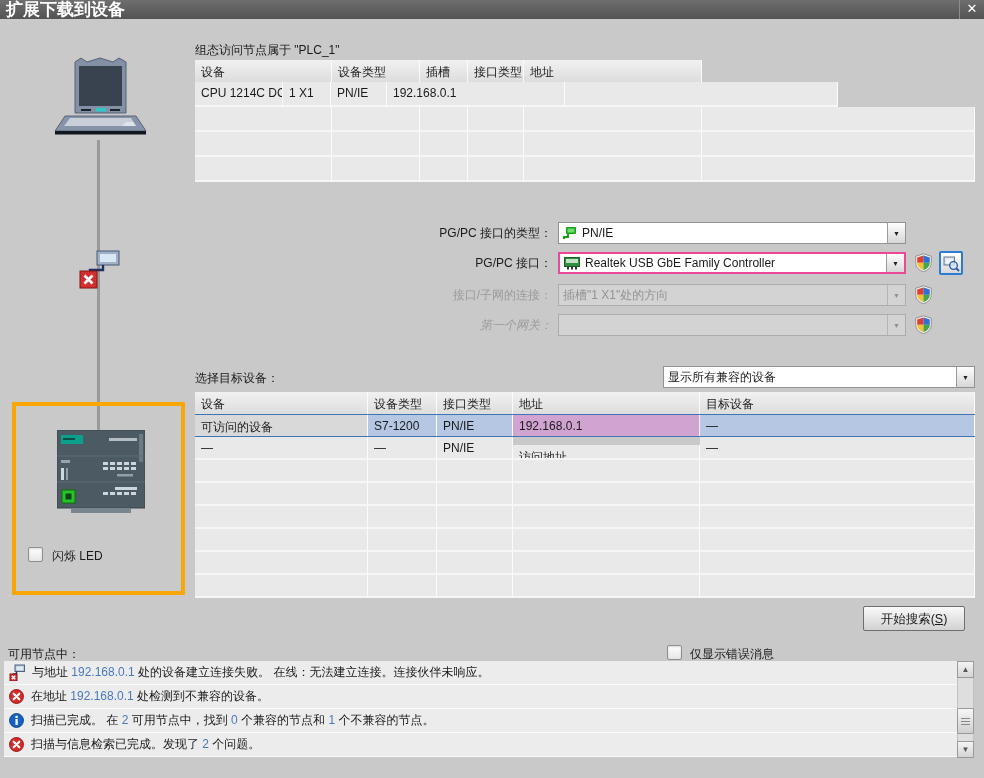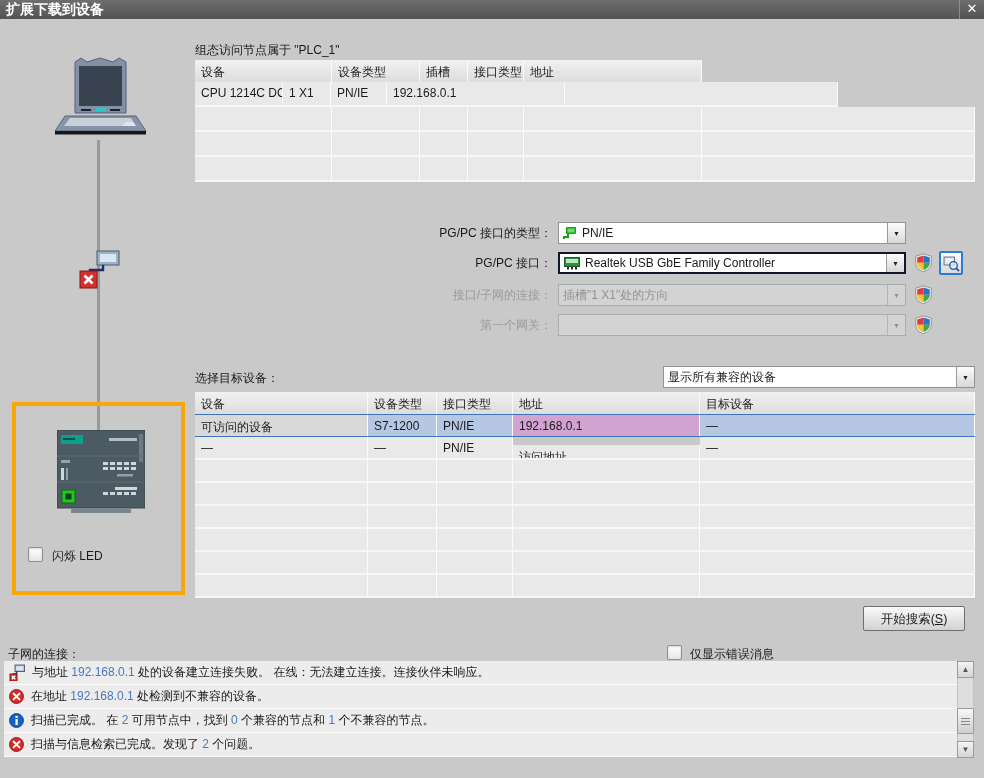--- a/index.html
+++ b/index.html
@@ -8,41 +8,41 @@
     background:#c9c9c9;
     font-family:"Liberation Sans","DejaVu Sans",sans-serif;
     font-size:12px;color:#1a1a1a;
     -webkit-font-smoothing:antialiased;
   }
   .abs{position:absolute;}
 
   
   .titlebar{left:0;top:0;width:984px;height:19px;
     background:linear-gradient(#6e6e6e,#535353);
-    color:#fff;font-weight:bold;font-size:14px;line-height:19px;
+    color:#fff;font-weight:bold;font-size:17px;line-height:19px;
     padding-left:6px;box-sizing:border-box;}
   .close-btn{right:0;top:0;width:24px;height:19px;border-left:1px solid #8d8d8d;
     color:#fff;text-align:center;line-height:18px;font-size:13px;font-weight:bold;cursor:default;}
 
   
   .tbl{background:transparent;}
   .trow{display:flex;}
   .c{box-sizing:border-box;padding:4px 6px 0 6px;border-right:1px solid #fbfbfb;
      overflow:hidden;white-space:nowrap;font-size:12px;}
   .thead .c{background:linear-gradient(#f1f1f1,#dddddd);height:22px;}
   .tbody .c{background:#e9e9e9;border-bottom:2px solid #f6f6f6;}
 
   
   .combo{height:22px;box-sizing:border-box;background:#fff;border:1px solid #8f9396;
     display:flex;align-items:center;}
   .combo .ctext{flex:1;padding:0 4px;white-space:nowrap;overflow:hidden;display:flex;align-items:center;gap:5px;}
   .combo .arrow{width:17px;align-self:stretch;border-left:1px solid #9a9a9a;
     background:linear-gradient(#fdfdfd,#d7d7d7);display:flex;align-items:center;justify-content:center;
     font-size:7px;color:#222;}
-  .combo.focused{border:2px solid #0f172a;}
+  .combo.focused{border:2px solid #ec4899;}
   .combo.disabled{background:#d3d3d3;border-color:#aaadb0;color:#939393;}
   .combo.disabled .arrow{background:#d3d3d3;color:#909090;border-left-color:#b5b5b5;}
 
   .formlabel{height:22px;line-height:22px;text-align:right;white-space:nowrap;}
   .formlabel.disabled{color:#9b9b9b;}
 
   .iconbtn{width:21px;height:21px;box-sizing:border-box;border:1px solid #9a9a9a;border-radius:2px;
     background:linear-gradient(#ffffff,#d9d9d9);display:flex;align-items:center;justify-content:center;}
   .iconbtn.blue{border:2px solid #2a7cd4;width:24px;height:24px;}
   .shieldwrap{width:21px;height:21px;display:flex;align-items:center;justify-content:center;}
@@ -266,21 +266,21 @@
           <path d="M10 2.6 L16.6 4.7 V10 C16.6 14.2 13.7 16.8 10 17.9 C6.3 16.8 3.4 14.2 3.4 10 V4.7 Z"></path>
         </clipPath>
         <g clip-path="url(#sh1)">
           <rect x="2" y="1" width="8" height="9.3" fill="#e03c31"></rect>
           <rect x="10" y="1" width="8" height="9.3" fill="#2f6fd0"></rect>
           <rect x="2" y="10.3" width="8" height="9" fill="#f2c230"></rect>
           <rect x="10" y="10.3" width="8" height="9" fill="#46a546"></rect>
         </g>
       </svg>
     </div>
-    <div class="abs formlabel disabled" style="left: 330px; top: 314px; width: 222px;">第一个网关：</div>
+    <div class="abs formlabel disabled" style="left: 330px; top: 314px; width: 222px; font-style: italic;">第一个网关：</div>
     <div class="abs combo disabled" style="left: 558px; top: 314px; width: 348px;">
       <div class="ctext">
         <span></span>
       </div>
       <div class="arrow">▼</div>
     </div>
     <div class="abs shieldwrap" style="left: 913px; top: 314px;">
       <svg width="19" height="19" viewBox="0 0 20 20">
         <path d="M10 0.8 L18.2 3.4 V10 C18.2 15.2 14.6 18.4 10 19.6 C5.4 18.4 1.8 15.2 1.8 10 V3.4 Z" fill="#ededed" stroke="#8f8f8f"></path>
         <clipPath id="sh2">
@@ -368,21 +368,21 @@
         <div class="c" style="width: 187px;"></div>
         <div class="c" style="width: 275px;"></div>
       </div>
     </div>
   </div>
 
 <div class="abs pushbtn" style="left:863px;top:606px;width:102px;height:25px;">
   <span>开始搜索(</span><span class="u">S</span><span>)</span>
 </div>
 
-<div class="abs" style="left:8px;top:646px;">子网的连接：</div>
+<div class="abs" style="left:8px;top:646px;">可用节点中：</div>
 <div class="abs checkbox" style="left:667px;top:645px;"></div>
 <div class="abs" style="left:690px;top:646px;">仅显示错误消息</div>
 
 <div class="abs msglist" style="left:4px;top:661px;width:953px;" id="msglist">
     <div class="msgrow">
       <span style="display: inline-flex;">
         <svg width="16" height="17" viewBox="0 0 16 17">
           <rect x="6" y="1" width="9.5" height="6.5" fill="#aebccd" stroke="#51627a"></rect>
           <rect x="7.3" y="2.3" width="7" height="4" fill="#dfe9f2"></rect>
           <path d="M7.5 7.5 v2.5 h-3 v1.5" stroke="#1d2f66" stroke-width="1.4" fill="none"></path>

